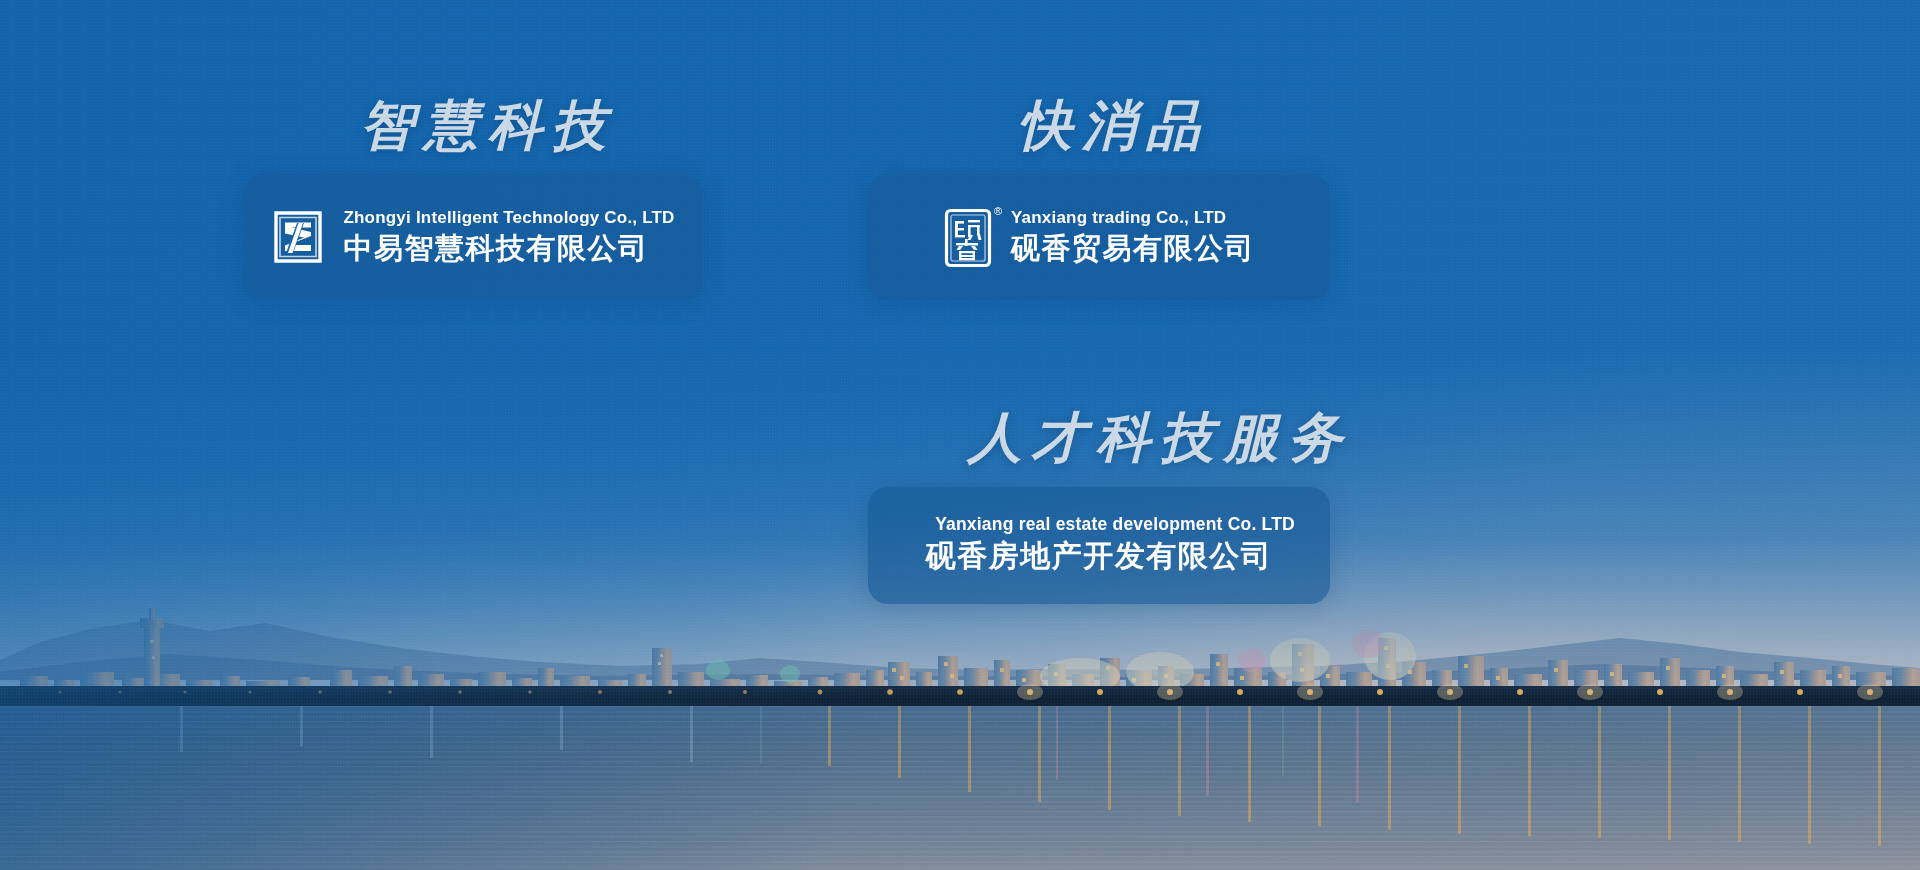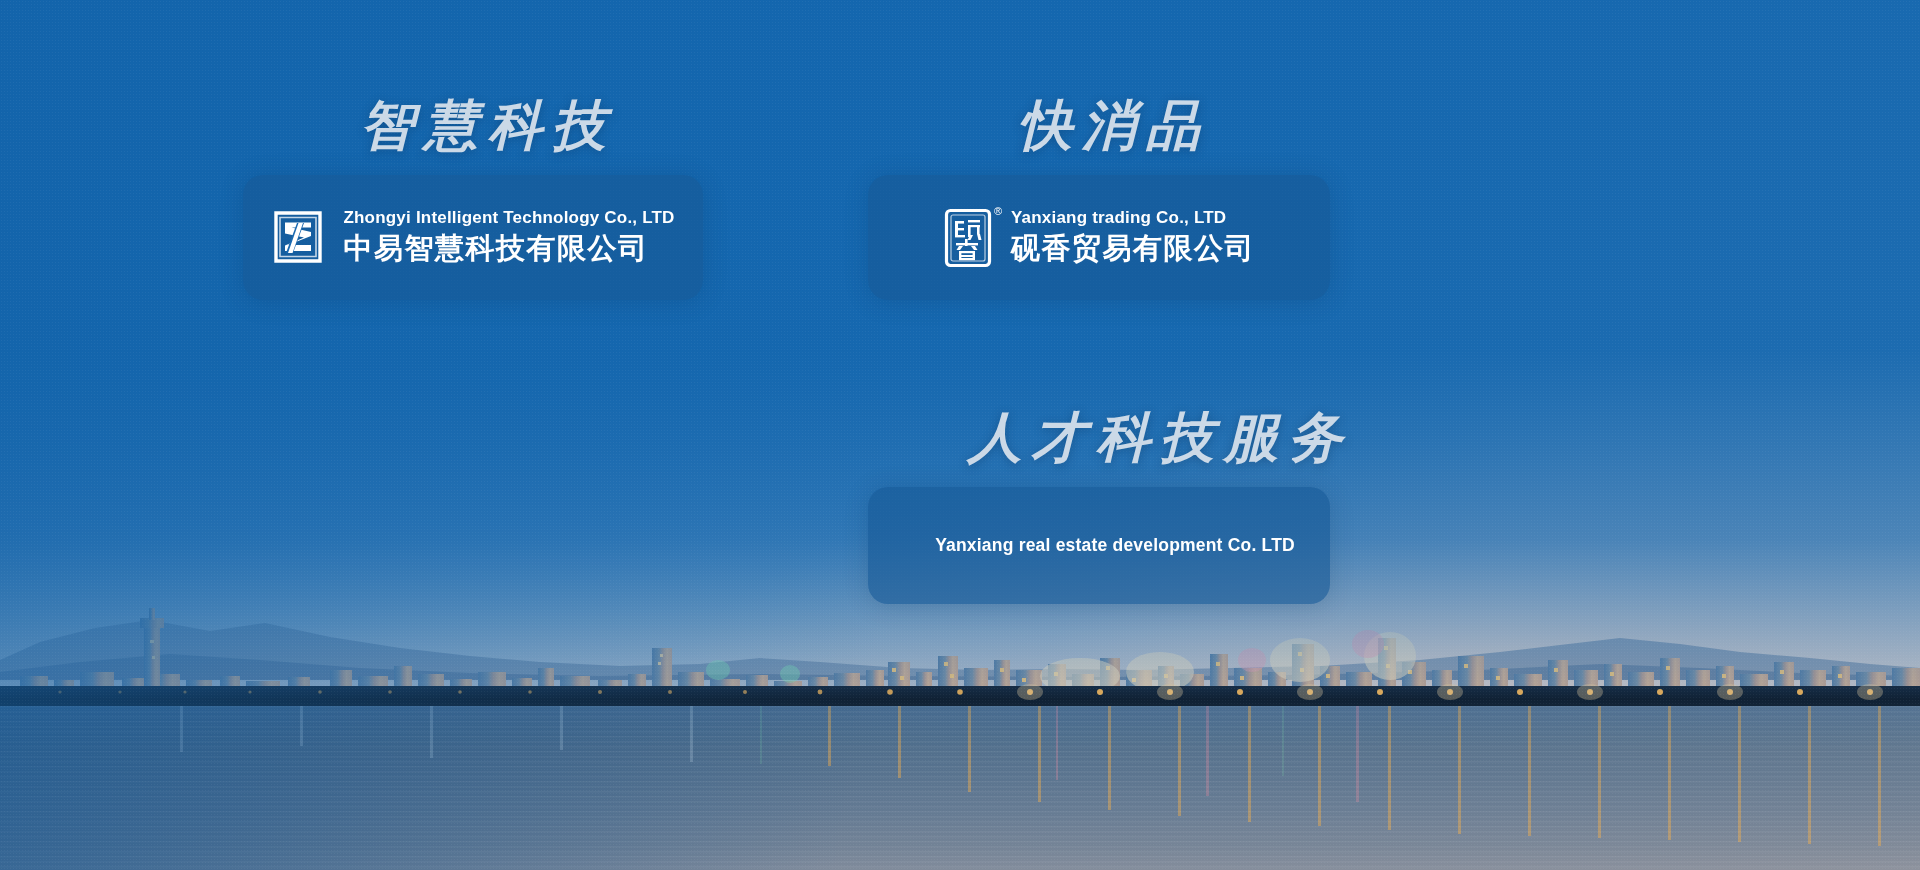--- a/index.html
+++ b/index.html
@@ -479,19 +479,20 @@
       </div>
     </div>
 
 
     <div class="seg" id="seg-3">
       <div class="seg-title">人才科技服务</div>
       <div class="card card-3">
         <div class="card-inner">
           <div class="names centered">
             <div class="name-en">Yanxiang real estate development Co. LTD</div>
+            <div class="name-cn">砚香房地产开发有限公司</div>
           </div>
         </div>
       </div>
     </div>
 
   </div>
 </div>
 
 </body></html>

